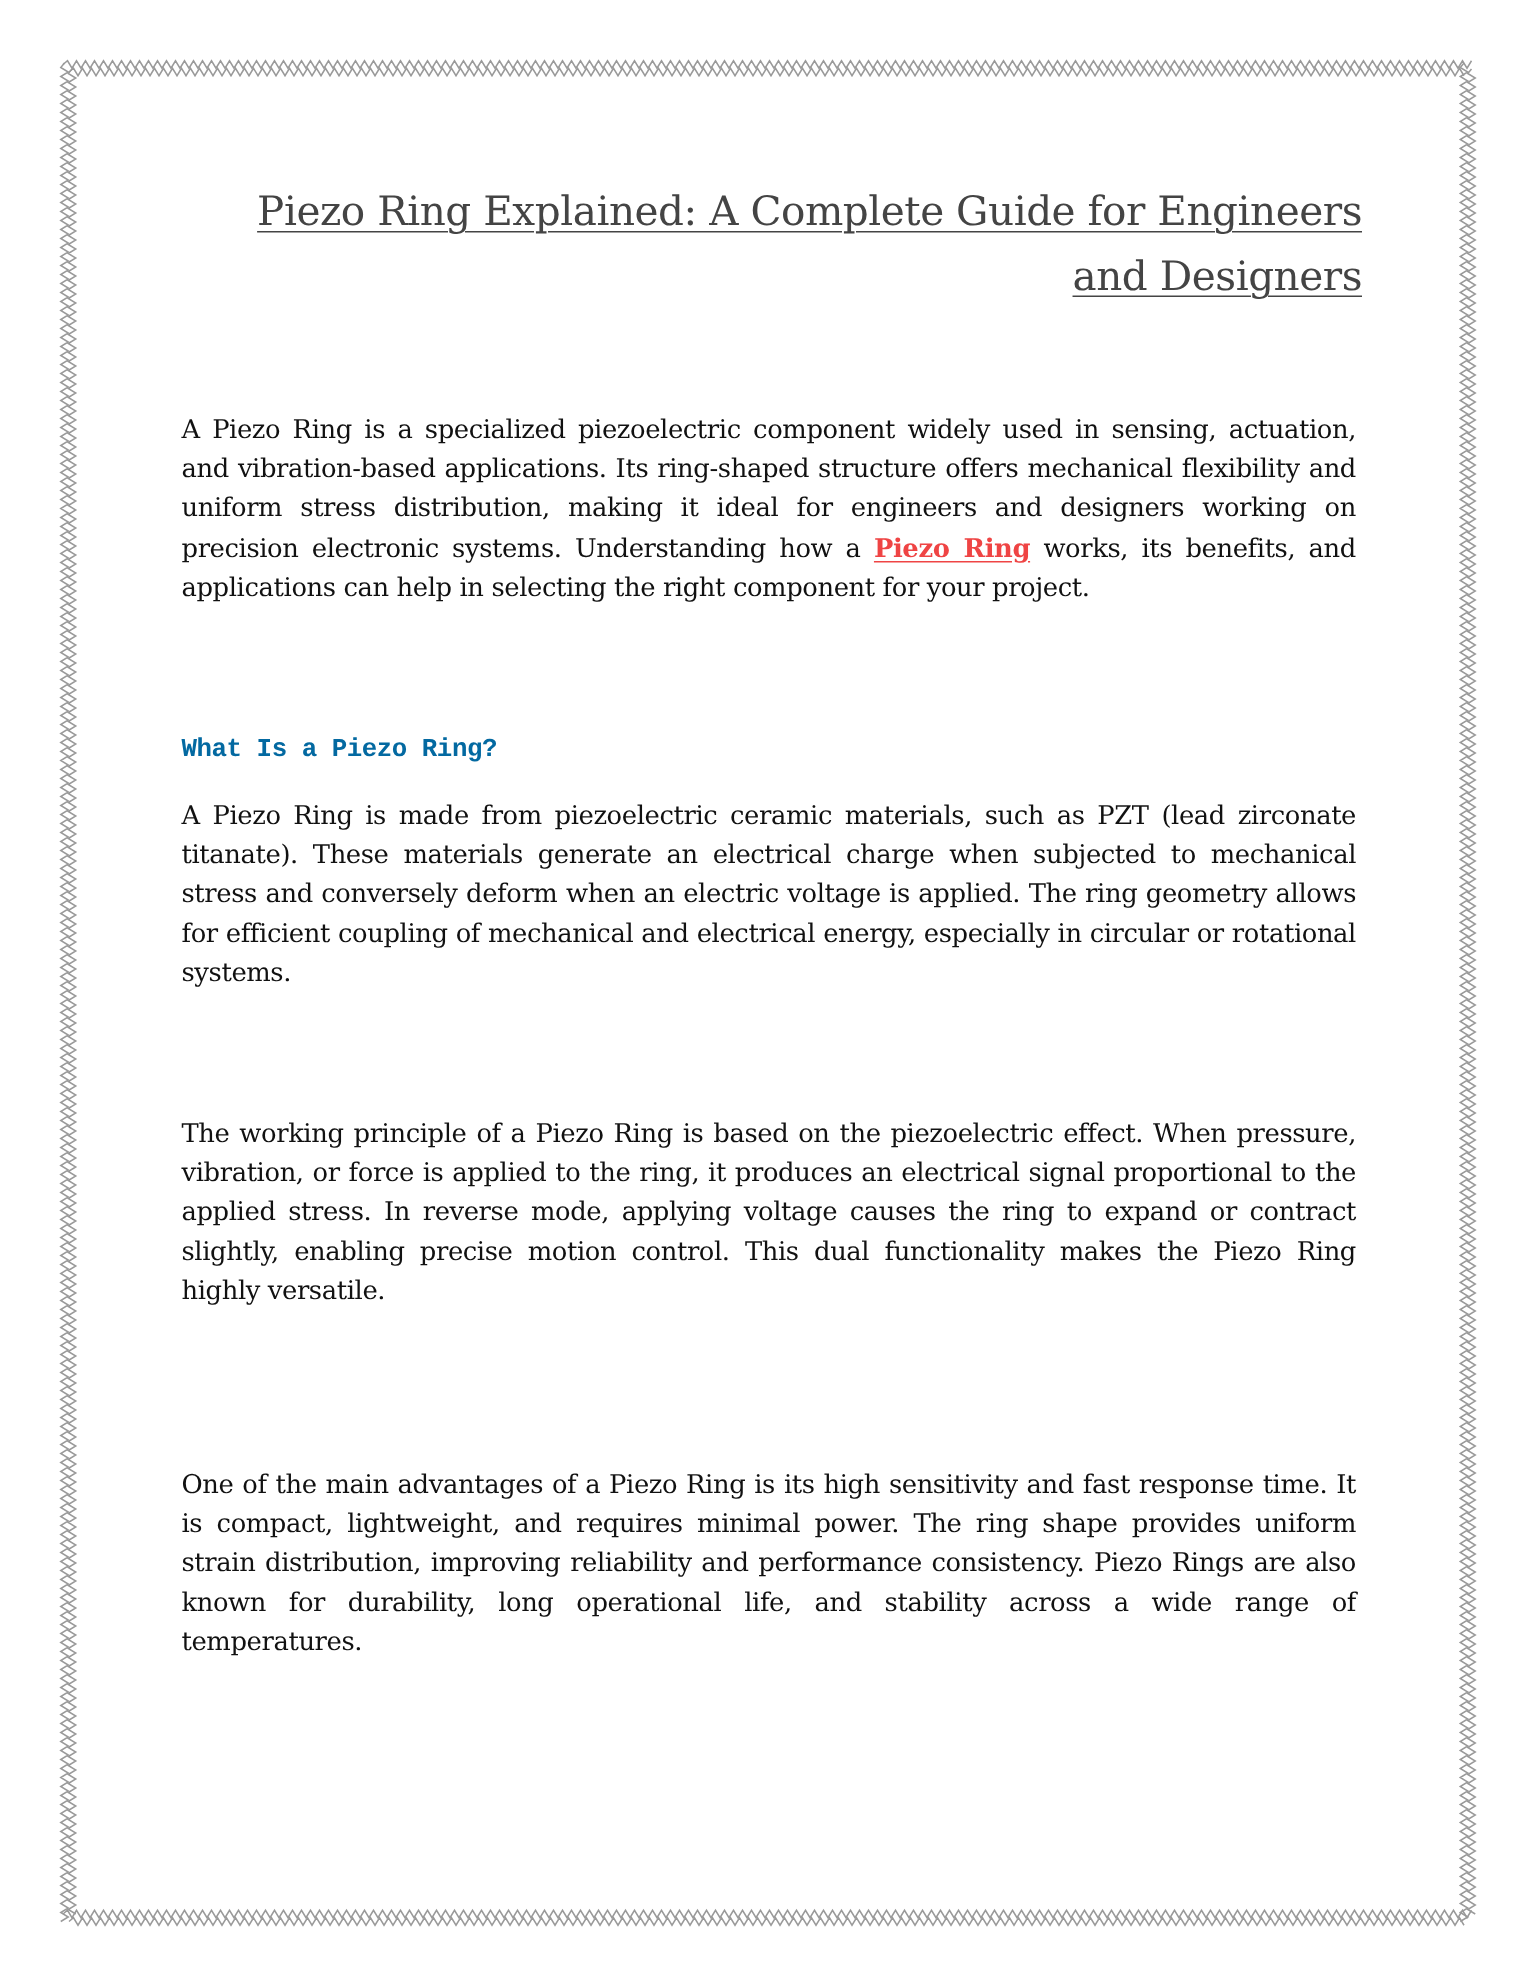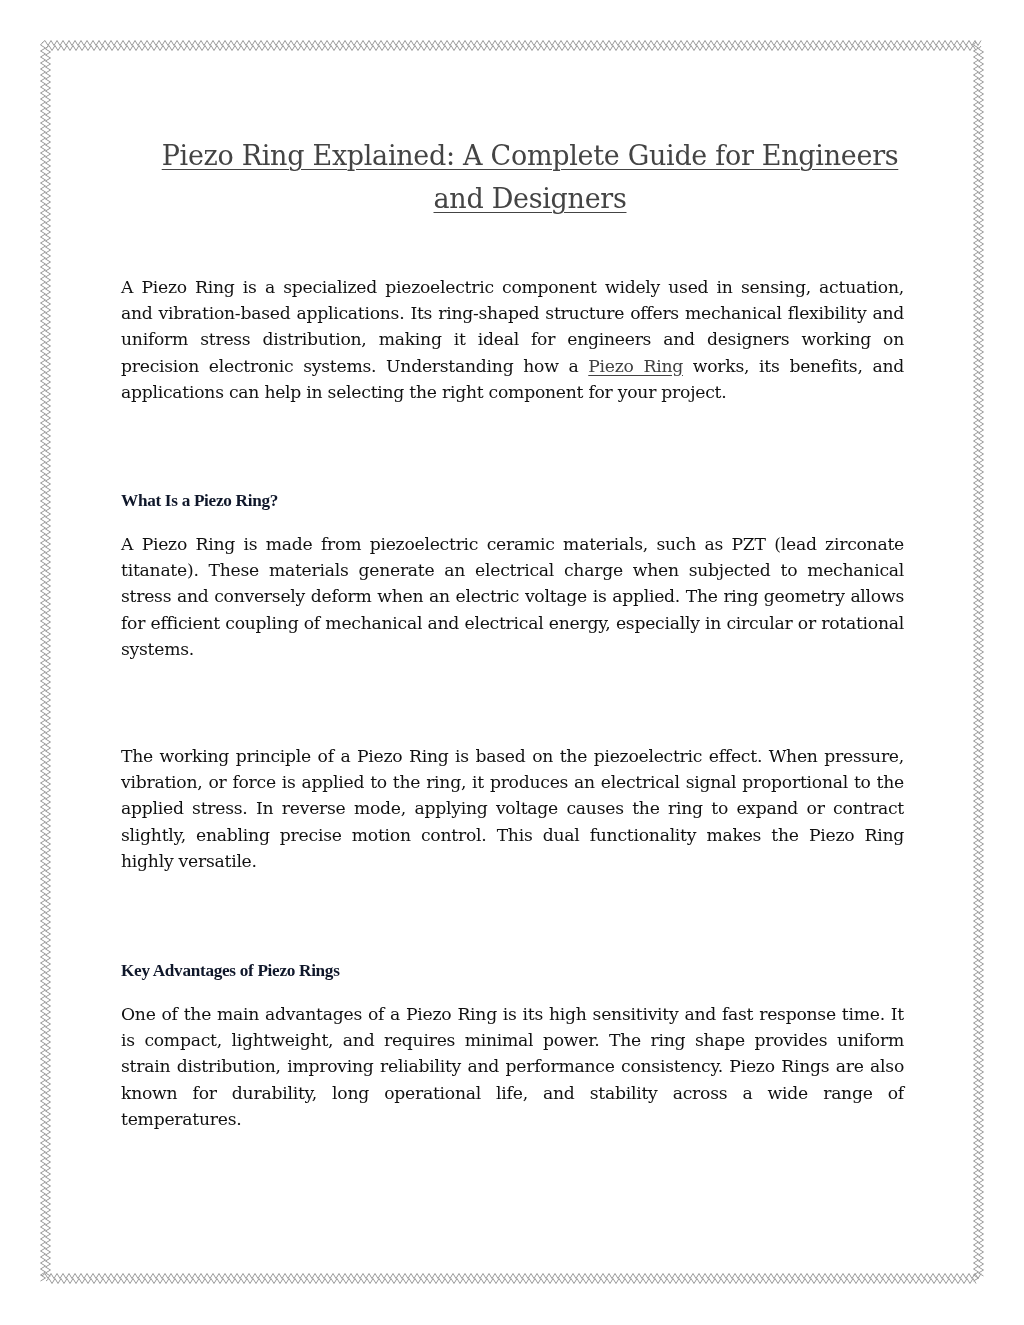--- a/index.html
+++ b/index.html
@@ -1,40 +1,40 @@
 <!DOCTYPE html>
 <html><head>
   <meta charset="utf-8">
   <style>
     html, body { margin: 0; padding: 0; background: #ffffff; }
     body { width: 1024px; height: 1325px; position: relative; overflow: hidden; }
     .page { position: absolute; left: 0; top: 0; width: 1024px; height: 1325px; background: #fff; }
     .border-svg { position: absolute; left: 0; top: 0; width: 1024px; height: 1325px; pointer-events: none; }
     .title {
       position: absolute; left: 120px; width: 784px; top: 116px;
-      text-align: center;
+      text-align: right;
       font-family: "DejaVu Serif", serif;
       font-size: 27px; line-height: 43px; color: #444444;
       text-decoration: underline; text-decoration-thickness: 1px; text-underline-offset: 4px;
-      margin: 18px; font-weight: normal; letter-spacing: -0.3px;
+      margin: 4px; font-weight: normal; letter-spacing: -0.3px;
     }
     .content {
       position: absolute; left: 121px; width: 783px; top: 299px;
       font-family: "DejaVu Serif", serif; color: #111111;
     }
     .para {
       font-size: 17.2px; line-height: 26.2px; text-align: justify; margin: 0;
       letter-spacing: -0.25px;
     }
     .heading {
-      font-family: Liberation Serif, serif; font-weight: bold;
-      font-size: 17.2px; line-height: 24px; margin: 0; color: #0f172a;
+      font-family: Liberation Mono, monospace; font-weight: bold;
+      font-size: 17.2px; line-height: 24px; margin: 0; color: #0369a1;
       letter-spacing: -0.3px;
     }
-    .link { color: #404040; font-weight: normal; text-decoration: underline; text-underline-offset: 3px; }
+    .link { color: #ef4444; font-weight: bold; text-decoration: underline; text-underline-offset: 3px; }
     .s1 { position: absolute; top: 190px; left: 0; width: 783px; }
     .s2 { position: absolute; top: 426px; left: 0; width: 783px; }
     .s3 { position: absolute; top: 660px; left: 0; width: 783px; }
     .gap { height: 18px; }
   </style>
 </head>
 <body>
 
 <div class="page">
 
@@ -61,18 +61,17 @@
       <div class="gap"></div>
       <p class="para">A Piezo Ring is made from piezoelectric ceramic materials, such as PZT (lead zirconate titanate). These materials generate an electrical charge when subjected to mechanical stress and conversely deform when an electric voltage is applied. The ring geometry allows for efficient coupling of mechanical and electrical energy, especially in circular or rotational systems.</p>
     </div>
 
     <div class="s2">
       <div class="gap"></div>
       <p class="para">The working principle of a Piezo Ring is based on the piezoelectric effect. When pressure, vibration, or force is applied to the ring, it produces an electrical signal proportional to the applied stress. In reverse mode, applying voltage causes the ring to expand or contract slightly, enabling precise motion control. This dual functionality makes the Piezo Ring highly versatile.</p>
     </div>
 
     <div class="s3">
-      <h2 class="heading">Key Advantages of Piezo Rings</h2>
       <div class="gap"></div>
       <p class="para">One of the main advantages of a Piezo Ring is its high sensitivity and fast response time. It is compact, lightweight, and requires minimal power. The ring shape provides uniform strain distribution, improving reliability and performance consistency. Piezo Rings are also known for durability, long operational life, and stability across a wide range of temperatures.</p>
     </div>
   </div>
 </div>
 
 </body></html>

